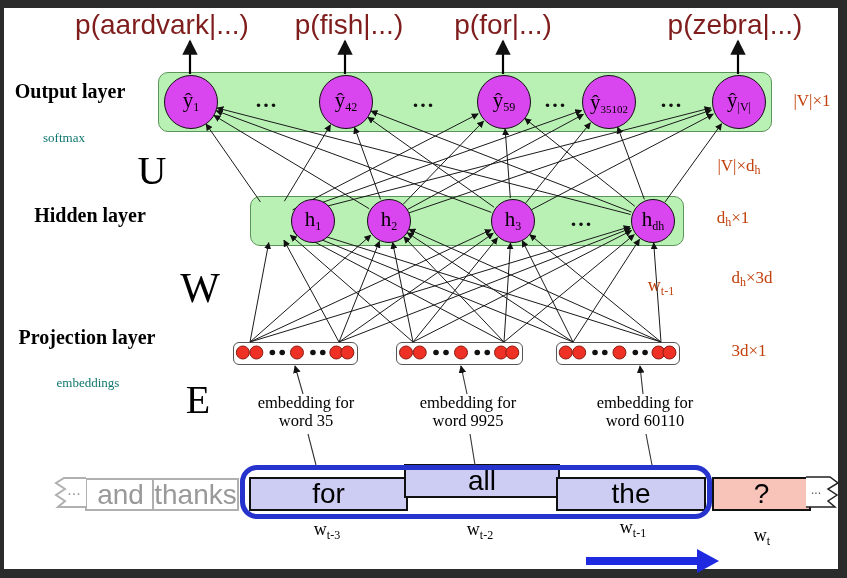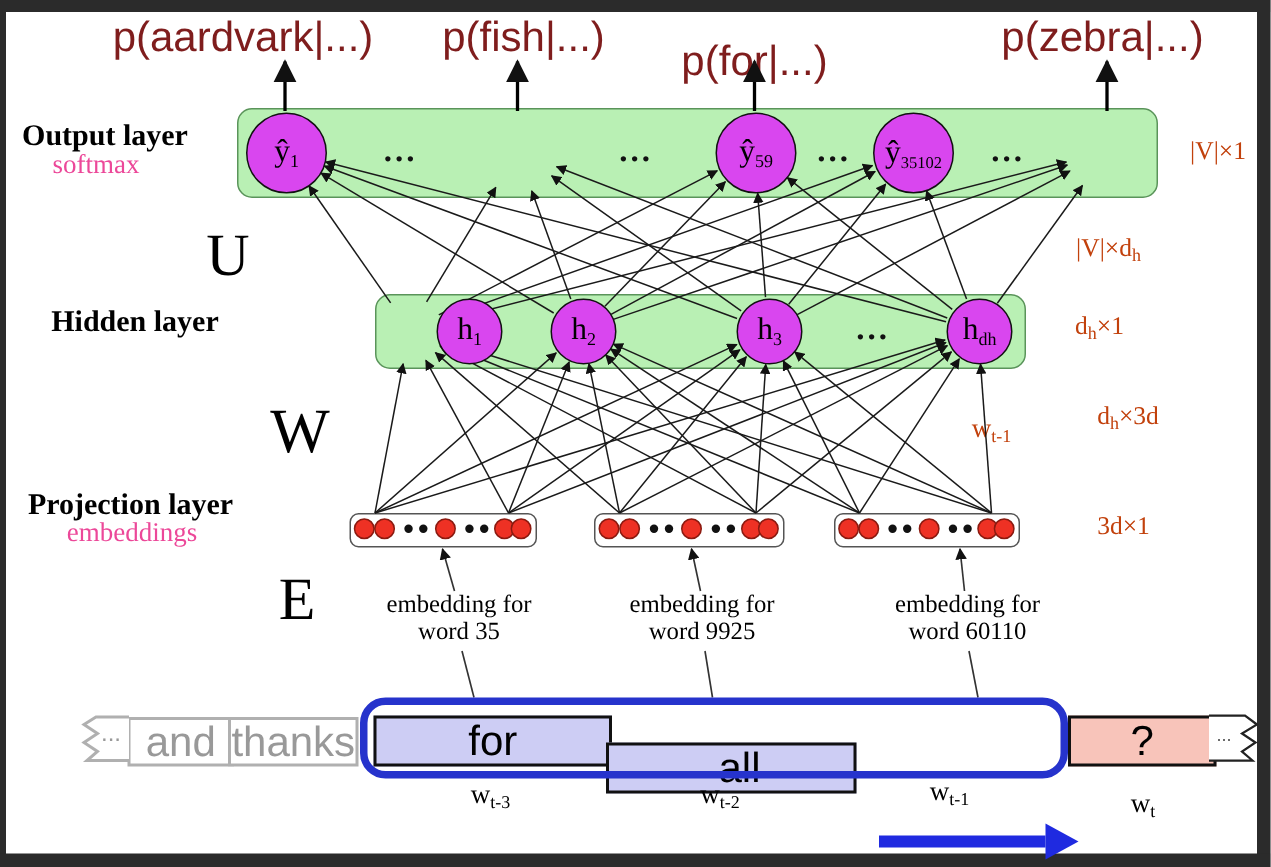--- a/index.html
+++ b/index.html
@@ -3,21 +3,21 @@
 <meta charset="utf-8">
 <style>
   html,body{margin:0;padding:0;background:#555;}
   #canvas{position:relative;width:847px;height:578px;background:#ffffff;overflow:hidden;
           font-family:"Liberation Serif",serif;}
   .abs{position:absolute;}
   .bar{position:absolute;background:#2b2b2b;}
   .ctr{transform:translate(-50%,-50%);white-space:nowrap;}
   .toplabel{font-family:"Liberation Sans",sans-serif;font-size:28px;color:#7f1d1d;}
   .sidetitle{font-size:20px;font-weight:bold;color:#000;}
-  .sidesub{font-size:18px;color:#ec4899;}
+  .sidesub{font-size:13px;color:#0f766e;margin-top:28px;}
   .bigletter{font-size:40px;color:#000;}
   .dim{font-size:17px;color:#c2410c;}
   .dim sub,.wlab sub{font-size:12px;vertical-align:-0.3em;}
   .node{position:absolute;background:#d946ef;border:1.4px solid #111;border-radius:50%;
         display:flex;align-items:center;justify-content:center;z-index:8;}
   .node .lbl{font-size:21px;white-space:nowrap;}
   .node .lbl sub{font-size:12px;vertical-align:-0.35em;}
   .dots{position:absolute;z-index:8;font-size:22px;font-weight:bold;letter-spacing:2px;color:#111;
         transform:translate(-50%,-72%);}
   .greenbox{position:absolute;background:#b9f0b4;border:1.4px solid #5a945a;border-radius:10px;z-index:2;}
@@ -37,21 +37,21 @@
 
 <div id="canvas">
 
   <div class="bar" style="left:0;top:0;width:847px;height:8px;"></div>
   <div class="bar" style="left:0;top:0;width:4px;height:578px;"></div>
   <div class="bar" style="left:838px;top:0;width:9px;height:578px;"></div>
   <div class="bar" style="left:0;top:569px;width:847px;height:9px;"></div>
 
   <div class="abs ctr toplabel" style="left:162px;top:25px;">p(aardvark|...)</div>
   <div class="abs ctr toplabel" style="left:349px;top:25px;">p(fish|...)</div>
-  <div class="abs ctr toplabel" style="left:503px;top:25px;margin-top:16px;">p(for|...)</div>
+  <div class="abs ctr toplabel" style="left:503px;top:25px;">p(for|...)</div>
   <div class="abs ctr sidetitle" style="left:70px;top:91px;">Output layer</div>
 
   <div class="abs ctr toplabel" style="left:735px;top:25px;">p(zebra|...)</div>
   <div class="abs ctr sidesub" style="left:64px;top:110px;">softmax</div>
   <div class="abs ctr bigletter" style="left:152px;top:170px;">U</div>
   <div class="abs ctr sidetitle" style="left:90px;top:215px;">Hidden layer</div>
   <div class="abs ctr bigletter" style="left:200px;top:288px;font-size:42px;">W</div>
   <div class="abs ctr sidetitle" style="left:87px;top:337px;">Projection layer</div>
   <div class="abs ctr sidesub" style="left:88px;top:355px;">embeddings</div>
   <div class="abs ctr bigletter" style="left:198px;top:399px;">E</div>
@@ -79,38 +79,45 @@
     </div>
   <div class="abs ctr cap" style="left:645px;top:412px;">
       <div>embedding for</div>
       <div>word 60110</div>
     </div>
 
   <div class="abs ctr" style="left:74px;top:490px;color:#999;font-family:'Liberation Sans',sans-serif;font-size:16px;z-index:8;">...</div>
   <div class="cell ghost" style="left:85px;top:478px;width:67px;height:29px;">and</div>
   <div class="cell ctx" style="left:249px;top:477px;width:155px;height:30px;">for</div>
   <div class="cell ghost" style="left:152px;top:478px;width:83px;height:29px;">thanks</div>
-  <div class="cell ctx" style="left:404px;top:495px;width:152px;height:30px;padding-left:11px;">all</div>
+  <div class="cell ctx" style="left:404px;top:464px;width:152px;height:30px;">all</div>
+  <div class="cell ctx" style="left:556px;top:477px;width:146px;height:30px;">the</div>
   <div class="cell tgt" style="left:712px;top:477px;width:95px;height:30px;">?</div>
   <div class="abs ctr" style="left:816px;top:490px;color:#555;font-family:'Liberation Sans',sans-serif;font-size:12px;z-index:8;">...</div>
   <div class="ring" style="left:240px;top:465px;width:462px;height:44px;"></div>
 
   <div class="abs ctr wlab" style="left:327px;top:531px;"><span>w</span><sub>t-3</sub></div>
   <div class="abs ctr wlab" style="left:480px;top:531px;"><span>w</span><sub>t-2</sub></div>
   <div class="abs ctr wlab" style="left:633px;top:529px;"><span>w</span><sub>t-1</sub></div>
   <div class="abs ctr wlab" style="left:762px;top:537px;"><span>w</span><sub>t</sub></div>
 
 <div class="node" style="left: 164px; top: 75px; width: 52px; height: 52px;">
       <span class="lbl"><span>ŷ</span><sub>1</sub></span>
     </div>
+    <div class="node" style="left: 319px; top: 75px; width: 52px; height: 52px;">
+      <span class="lbl"><span>ŷ</span><sub>42</sub></span>
+    </div>
     <div class="node" style="left: 477px; top: 75px; width: 52px; height: 52px;">
       <span class="lbl"><span>ŷ</span><sub>59</sub></span>
     </div>
     <div class="node" style="left: 582px; top: 75px; width: 52px; height: 52px;">
       <span class="lbl"><span>ŷ</span><sub style="font-size: 11px;">35102</sub></span>
+    </div>
+    <div class="node" style="left: 712px; top: 75px; width: 52px; height: 52px;">
+      <span class="lbl"><span>ŷ</span><sub>|V|</sub></span>
     </div>
     <div class="dots" style="left: 267px; top: 106px;">...</div>
     <div class="dots" style="left: 424px; top: 106px;">...</div>
     <div class="dots" style="left: 556px; top: 106px;">...</div>
     <div class="dots" style="left: 672px; top: 106px;">...</div>
     <div class="node" style="left: 252px; top: 199px; width: 42px; height: 42px; margin-left: 39px;">
       <span class="lbl"><span>h</span><sub>1</sub></span>
     </div>
     <div class="node" style="left: 367px; top: 199px; width: 42px; height: 42px;">
       <span class="lbl"><span>h</span><sub>2</sub></span>

